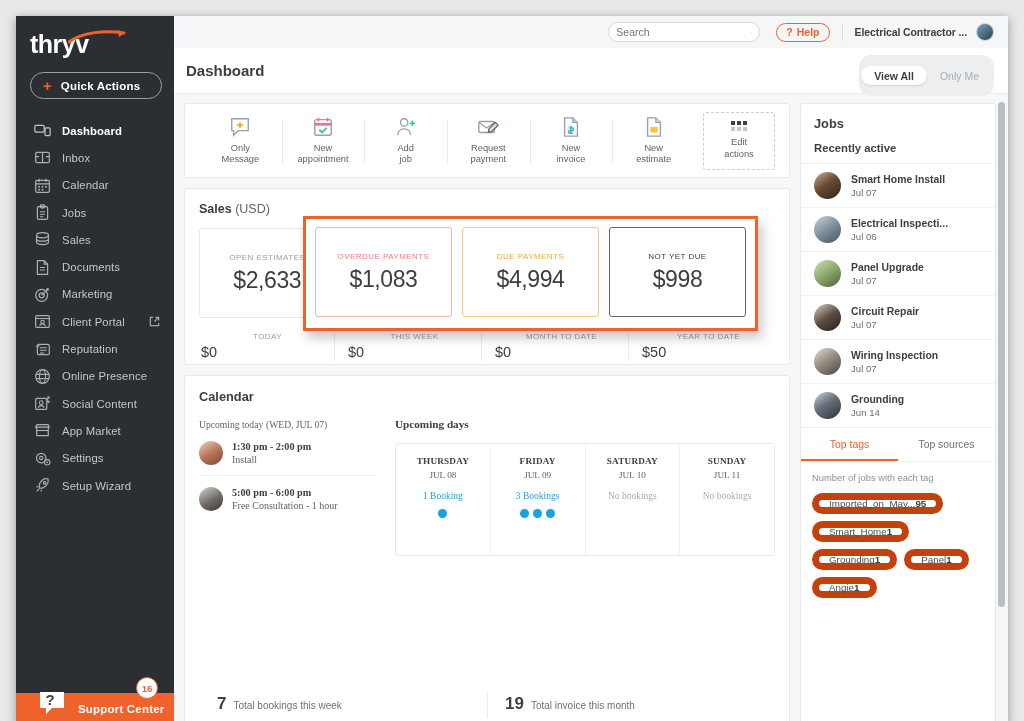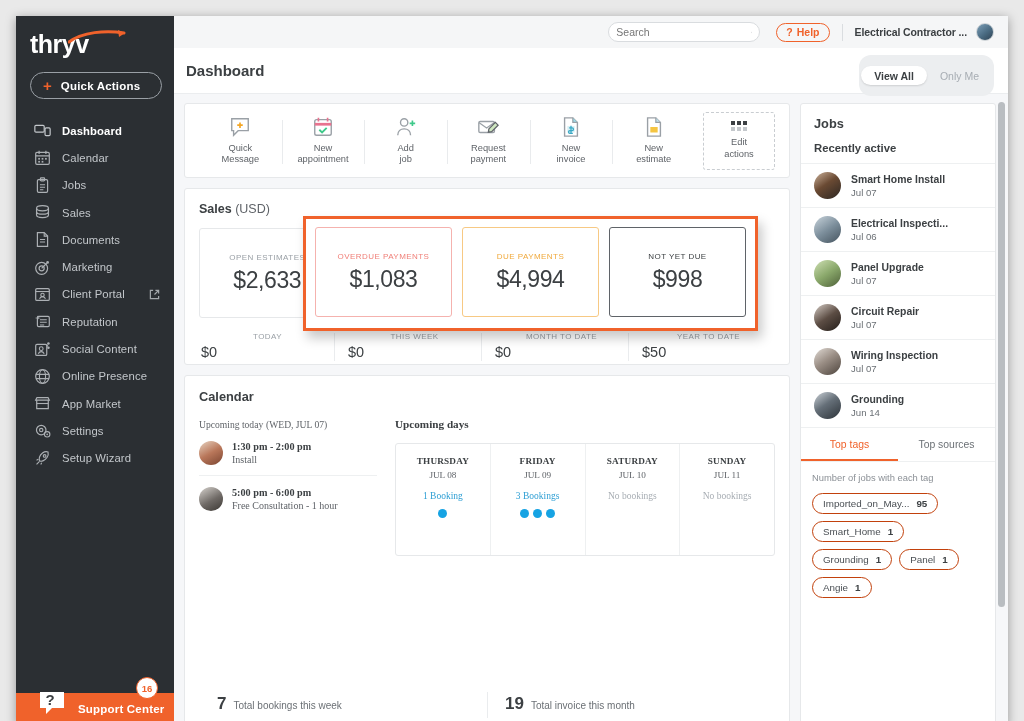--- a/index.html
+++ b/index.html
@@ -224,22 +224,22 @@
   .job-name { font-size: 10.4px; font-weight: 700; color: #3c4043; }
   .job-date { font-size: 9.6px; color: #6b7075; margin-top: 2px; }
 
   .tabs { display: flex; border-top: 1px solid #eef0f1; }
   .tab { flex: 1; text-align: center; font-size: 10.4px; padding: 11px 0 9px; color: #6b7075; cursor: pointer; border-bottom: 2px solid transparent; }
   .tab.on { color: #f0622b; border-bottom-color: #f0622b; }
   .tags-wrap { padding: 10px 11px 0; border-top: 1px solid #eef0f1; }
   .tags-note { font-size: 9.4px; color: #8b9096; }
   .tags { display: flex; flex-wrap: wrap; gap: 7px; margin-top: 10px; }
   .tag {
-    border: 1px solid #c2410c; border-radius: 12px; height: 21px;
-    display: flex; align-items: center; gap: 7px; padding: 0 10px; cursor: pointer;
+    border: 7px solid #c2410c; border-radius: 12px; height: 21px;
+    display: flex; align-items: center; gap: 0; padding: 0 10px; cursor: pointer;
   }
   .tag-n { font-size: 9.8px; color: #4a4f54; }
   .tag-c { font-size: 9.8px; color: #3c4043; font-weight: 700; }
 
   .scrollbar {
     position: absolute; right: 3px; top: 8px; width: 7px; height: 505px;
     background: #b9bdc1; border-radius: 4px; cursor: pointer;
   }
 </style>
 </head>
@@ -261,20 +261,27 @@
       <span class="qa-label">Quick Actions</span>
     </div>
 
     <div class="nav">
       <div class="nav-item active">
         <svg class="ic" viewBox="0 0 20 20">
             <rect x="1" y="4" width="11" height="8" rx="1.3" fill="none" stroke="#c3c7cb" stroke-width="1.4"></rect>
             <rect x="13" y="7" width="6" height="9" rx="1.3" fill="none" stroke="#c3c7cb" stroke-width="1.4"></rect>
           </svg>
         <span class="nav-label">Dashboard</span>
+      </div>
+      <div class="nav-item">
+        <svg class="ic" viewBox="0 0 20 20">
+            <rect x="2" y="4" width="16" height="12" rx="1.5" fill="none" stroke="#c3c7cb" stroke-width="1.4"></rect>
+            <path d="M10 4v12M2 9h4M14 9h4" stroke="#c3c7cb" stroke-width="1.4"></path>
+          </svg>
+        <span class="nav-label">Inbox</span>
       </div>
       <div class="nav-item">
         <svg class="ic" viewBox="0 0 20 20">
             <rect x="2" y="4" width="16" height="14" rx="1.5" fill="none" stroke="#c3c7cb" stroke-width="1.4"></rect>
             <path d="M2 8h16M6 2v4M14 2v4" stroke="#c3c7cb" stroke-width="1.4"></path>
             <g fill="#c3c7cb">
               <rect x="5" y="10.5" width="2" height="2"></rect>
               <rect x="9" y="10.5" width="2" height="2"></rect>
               <rect x="13" y="10.5" width="2" height="2"></rect>
               <rect x="5" y="14" width="2" height="2"></rect>
@@ -330,36 +337,36 @@
       <div class="nav-item">
         <svg class="ic" viewBox="0 0 20 20">
             <rect x="4" y="4" width="14" height="12" rx="1.5" fill="none" stroke="#c3c7cb" stroke-width="1.4"></rect>
             <path d="M7 8h8M7 11h8M7 14h5" stroke="#c3c7cb" stroke-width="1.2"></path>
             <path d="M2 3l1.4 2.4L6 6 3.4 6.6 2 9 1.6 6.6 -1 6l2.6-.6z" fill="#c3c7cb" transform="translate(2,0)"></path>
           </svg>
         <span class="nav-label">Reputation</span>
       </div>
       <div class="nav-item">
         <svg class="ic" viewBox="0 0 20 20">
+            <circle cx="10" cy="10" r="8" fill="none" stroke="#c3c7cb" stroke-width="1.4"></circle>
+            <ellipse cx="10" cy="10" rx="3.6" ry="8" fill="none" stroke="#c3c7cb" stroke-width="1.3"></ellipse>
+            <path d="M2.4 7.5h15.2M2.4 12.5h15.2" stroke="#c3c7cb" stroke-width="1.3"></path>
+          </svg>
+        <span class="nav-label">Online Presence</span>
+      </div>
+      <div class="nav-item">
+        <svg class="ic" viewBox="0 0 20 20">
             <rect x="2" y="4" width="13" height="13" rx="1.5" fill="none" stroke="#c3c7cb" stroke-width="1.4"></rect>
             <circle cx="8.5" cy="9" r="2.2" fill="none" stroke="#c3c7cb" stroke-width="1.3"></circle>
             <path d="M5 15c.9-1.8 2.1-2.5 3.5-2.5s2.6.7 3.5 2.5" fill="none" stroke="#c3c7cb" stroke-width="1.3"></path>
             <circle cx="17" cy="3" r="1.5" fill="#c3c7cb"></circle>
             <circle cx="17" cy="8" r="1.5" fill="#c3c7cb"></circle>
             <path d="M16 4.2l0 2.5" stroke="#c3c7cb" stroke-width="1.1"></path>
           </svg>
         <span class="nav-label">Social Content</span>
-      </div>
-      <div class="nav-item">
-        <svg class="ic" viewBox="0 0 20 20">
-            <circle cx="10" cy="10" r="8" fill="none" stroke="#c3c7cb" stroke-width="1.4"></circle>
-            <ellipse cx="10" cy="10" rx="3.6" ry="8" fill="none" stroke="#c3c7cb" stroke-width="1.3"></ellipse>
-            <path d="M2.4 7.5h15.2M2.4 12.5h15.2" stroke="#c3c7cb" stroke-width="1.3"></path>
-          </svg>
-        <span class="nav-label">Online Presence</span>
       </div>
       <div class="nav-item">
         <svg class="ic" viewBox="0 0 20 20">
             <path d="M2 6l1.5-3h13L18 6z" fill="none" stroke="#c3c7cb" stroke-width="1.4"></path>
             <path d="M3.2 6v10h13.6V6" fill="none" stroke="#c3c7cb" stroke-width="1.4"></path>
             <path d="M3.2 10h13.6" stroke="#c3c7cb" stroke-width="1.3"></path>
           </svg>
         <span class="nav-label">App Market</span>
       </div>
       <div class="nav-item">
@@ -420,21 +427,21 @@
 
     <div class="content">
       <div class="col-left">
 
         <div class="card qabar">
           <div class="qa-item">
             <svg class="qa-ico" viewBox="0 0 24 24">
                 <path d="M3 3h18v13H10l-5 5v-5H3z" fill="none" stroke="#9aa0a6" stroke-width="1.5"></path>
                 <path d="M12 7v6M9 10h6" stroke="#f5a623" stroke-width="1.8"></path>
               </svg>
-            <div class="qa-text"><span>Quick</span><br><span>Message</span></div>
+            <div class="qa-text"><span>Only</span><br><span>Message</span></div>
           </div>
           <div class="qa-item">
             <svg class="qa-ico" viewBox="0 0 24 24">
                 <rect x="3" y="4" width="18" height="17" rx="2" fill="none" stroke="#9aa0a6" stroke-width="1.5"></rect>
                 <path d="M3 9h18" stroke="#e8738f" stroke-width="3"></path>
                 <path d="M7 2v4M17 2v4" stroke="#e8738f" stroke-width="1.8"></path>
                 <path d="M8 15l3 3 5-5" fill="none" stroke="#3ec98a" stroke-width="2"></path>
               </svg>
             <div class="qa-text"><span>New</span><br><span>appointment</span></div>
           </div>

